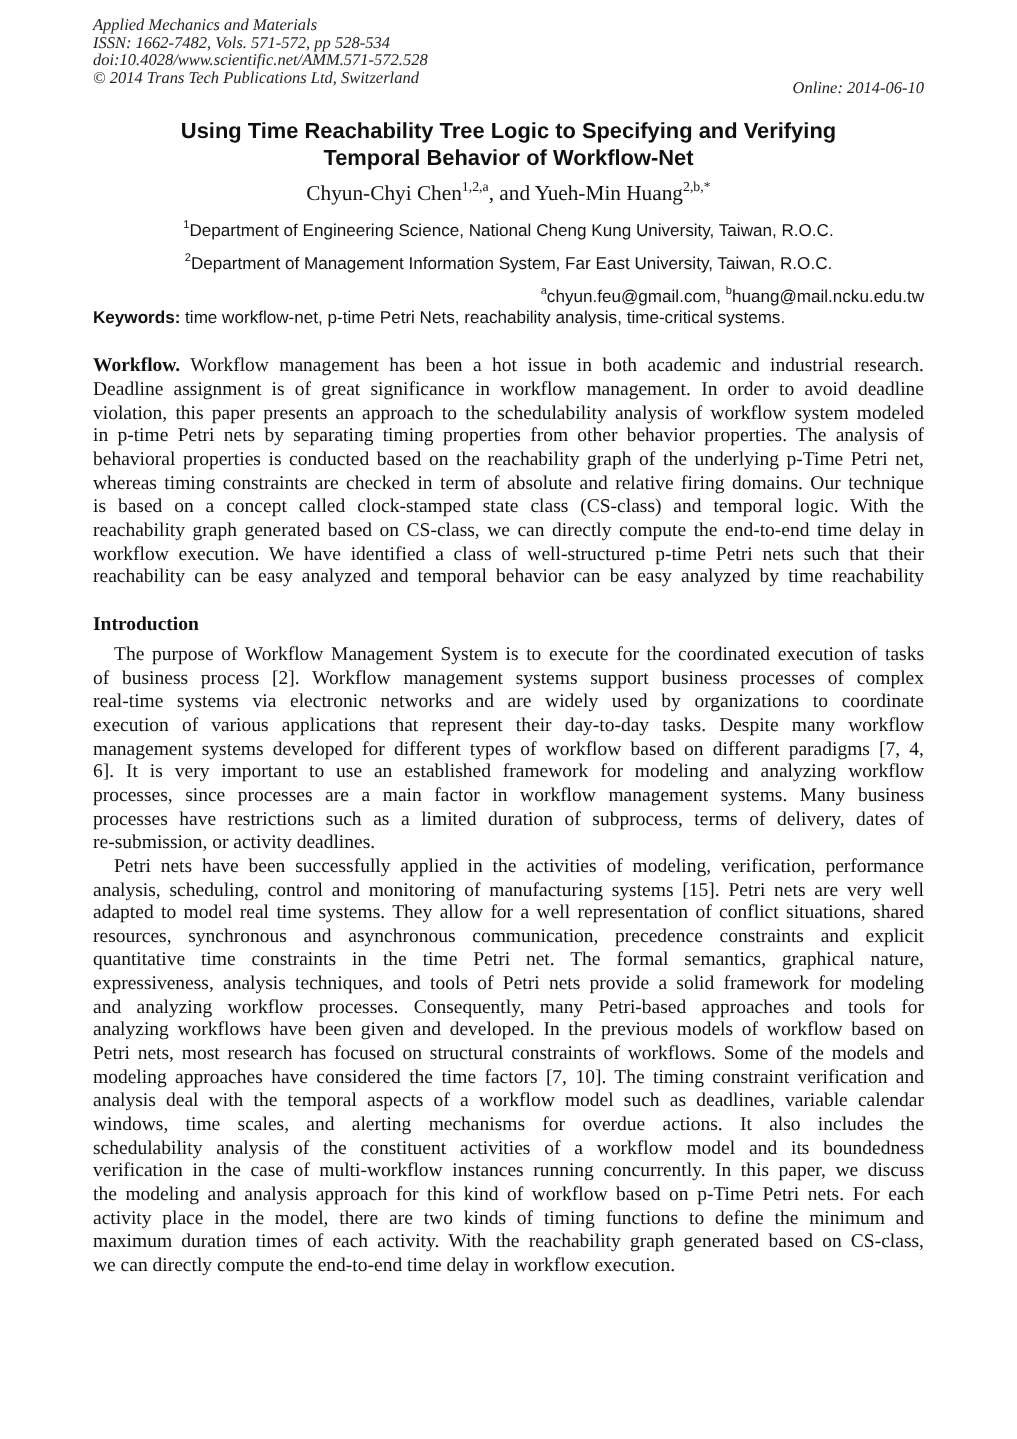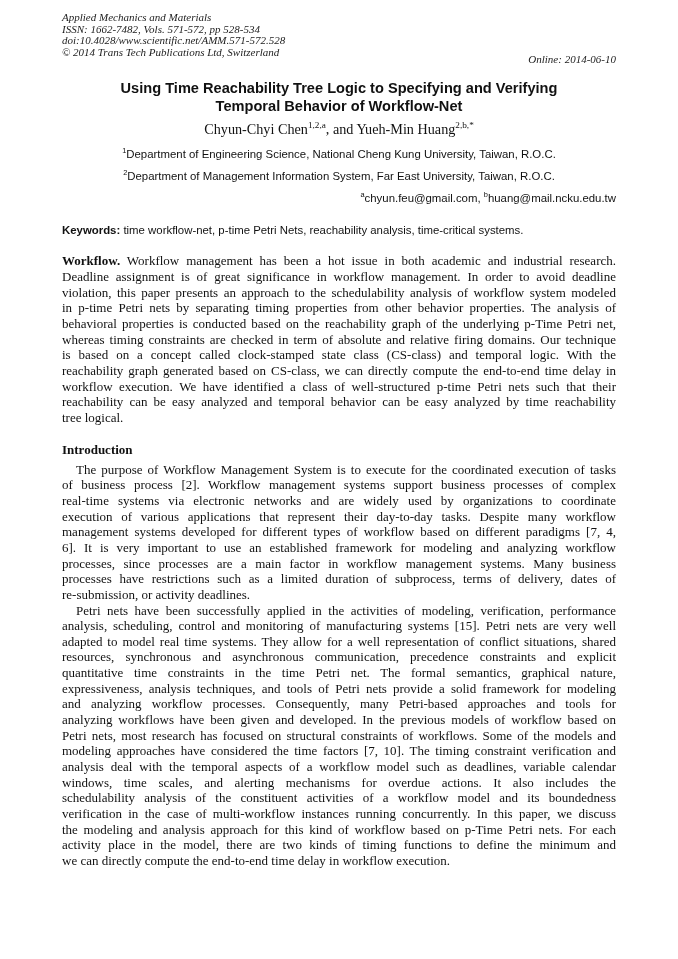--- a/index.html
+++ b/index.html
@@ -6,21 +6,21 @@
   body { width: 678px; height: 959px; position: relative; overflow: hidden; color: #111; }
   .page { position: absolute; left: 62px; top: 12px; width: 554px; }
   .hdr { font-family: "Liberation Serif", serif; font-style: italic; font-size: 11px; line-height: 11.6px; color: #222; position: relative; }
   .hdr .online { position: absolute; right: 0; top: 0; margin-top: 42px; }
   .title { font-family: "Liberation Sans", sans-serif; font-weight: bold; font-size: 14.6px; line-height: 18px; text-align: center; margin-top: 21px; color: #111; }
   .authors { font-family: Liberation Serif, serif; font-size: 14.2px; text-align: center; margin-top: 5px; line-height: 18px; }
   .affil { font-family: "Liberation Sans", sans-serif; font-size: 11.4px; text-align: center; line-height: 14px; margin-top: 9px; }
   .affil + .affil { margin-top: 8px; }
   .emails { font-family: "Liberation Sans", sans-serif; font-size: 11.4px; text-align: right; line-height: 14px; margin-top: 8px; }
   sup { font-size: 65%; vertical-align: super; line-height: 0; }
-  .keywords { font-family: "Liberation Sans", sans-serif; font-size: 11.4px; line-height: 14px; margin-top: 18px; }
+  .keywords { font-family: "Liberation Sans", sans-serif; font-size: 11.4px; line-height: 14px; }
   .kw-label { font-weight: bold; }
   .body { font-family: "Liberation Serif", serif; font-size: 13px; line-height: 15.65px; }
   .abstract { margin-top: 16px; }
   .ab-label { font-weight: bold; }
   .line { display: block; text-align: justify; text-align-last: justify; white-space: nowrap; }
   .line.last { text-align-last: left; }
   .line.indent { text-indent: 14px; }
   .section-h { font-family: "Liberation Serif", serif; font-weight: bold; font-size: 13px; line-height: 15px; margin-top: 16px; }
   .intro { margin-top: 5px; }
 </style>
@@ -57,21 +57,20 @@
     <span class="line"><span class="ab-label">Workflow.</span><span> Workflow management has been a hot issue in both academic and industrial research.</span></span>
     <span class="line">Deadline assignment is of great significance in workflow management. In order to avoid deadline</span>
     <span class="line">violation, this paper presents an approach to the schedulability analysis of workflow system modeled</span>
     <span class="line">in p-time Petri nets by separating timing properties from other behavior properties. The analysis of</span>
     <span class="line">behavioral properties is conducted based on the reachability graph of the underlying p-Time Petri net,</span>
     <span class="line">whereas timing constraints are checked in term of absolute and relative firing domains. Our technique</span>
     <span class="line">is based on a concept called clock-stamped state class (CS-class) and temporal logic. With the</span>
     <span class="line">reachability graph generated based on CS-class, we can directly compute the end-to-end time delay in</span>
     <span class="line">workflow execution. We have identified a class of well-structured p-time Petri nets such that their</span>
     <span class="line">reachability can be easy analyzed and temporal behavior can be easy analyzed by time reachability</span>
-    <span class="line last">tree logical.</span>
   </div>
 
   <div class="section-h">Introduction</div>
 
   <div class="body intro">
     <span class="line indent">The purpose of Workflow Management System is to execute for the coordinated execution of tasks</span>
     <span class="line">of business process [2]. Workflow management systems support business processes of complex</span>
     <span class="line">real-time systems via electronic networks and are widely used by organizations to coordinate</span>
     <span class="line">execution of various applications that represent their day-to-day tasks. Despite many workflow</span>
     <span class="line">management systems developed for different types of workflow based on different paradigms [7, 4,</span>
@@ -91,16 +90,17 @@
     <span class="line">and analyzing workflow processes. Consequently, many Petri-based approaches and tools for</span>
     <span class="line">analyzing workflows have been given and developed. In the previous models of workflow based on</span>
     <span class="line">Petri nets, most research has focused on structural constraints of workflows. Some of the models and</span>
     <span class="line">modeling approaches have considered the time factors [7, 10]. The timing constraint verification and</span>
     <span class="line">analysis deal with the temporal aspects of a workflow model such as deadlines, variable calendar</span>
     <span class="line">windows, time scales, and alerting mechanisms for overdue actions. It also includes the</span>
     <span class="line">schedulability analysis of the constituent activities of a workflow model and its boundedness</span>
     <span class="line">verification in the case of multi-workflow instances running concurrently. In this paper, we discuss</span>
     <span class="line">the modeling and analysis approach for this kind of workflow based on p-Time Petri nets. For each</span>
     <span class="line">activity place in the model, there are two kinds of timing functions to define the minimum and</span>
+    <span class="line">maximum duration times of each activity. With the reachability graph generated based on CS-class,</span>
     <span class="line last">we can directly compute the end-to-end time delay in workflow execution.</span>
   </div>
 
 </div>
 
 </body></html>

